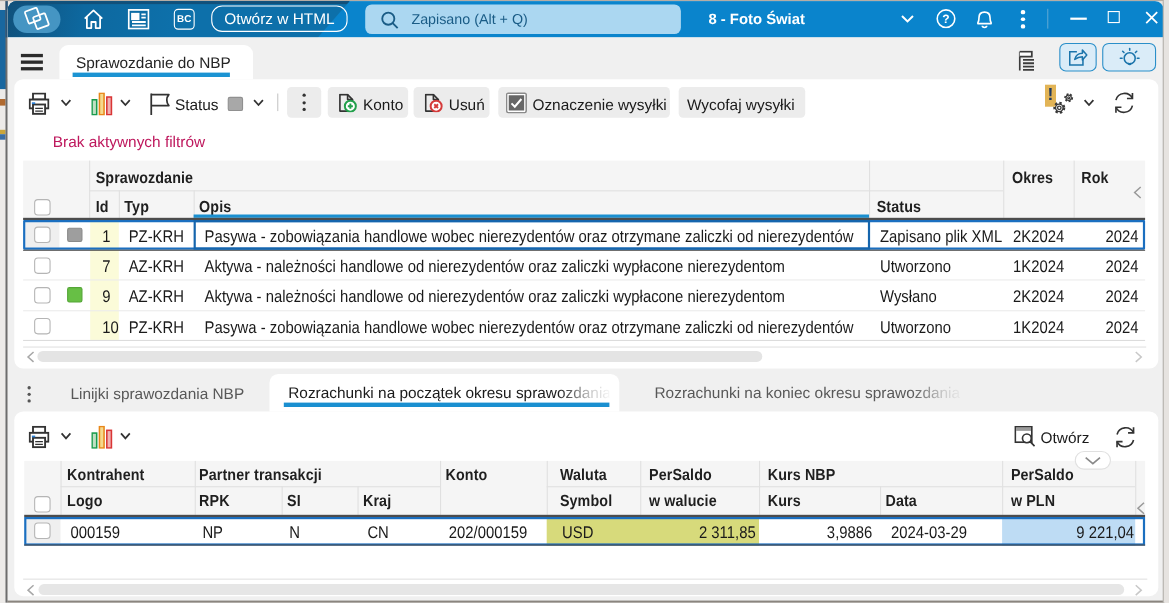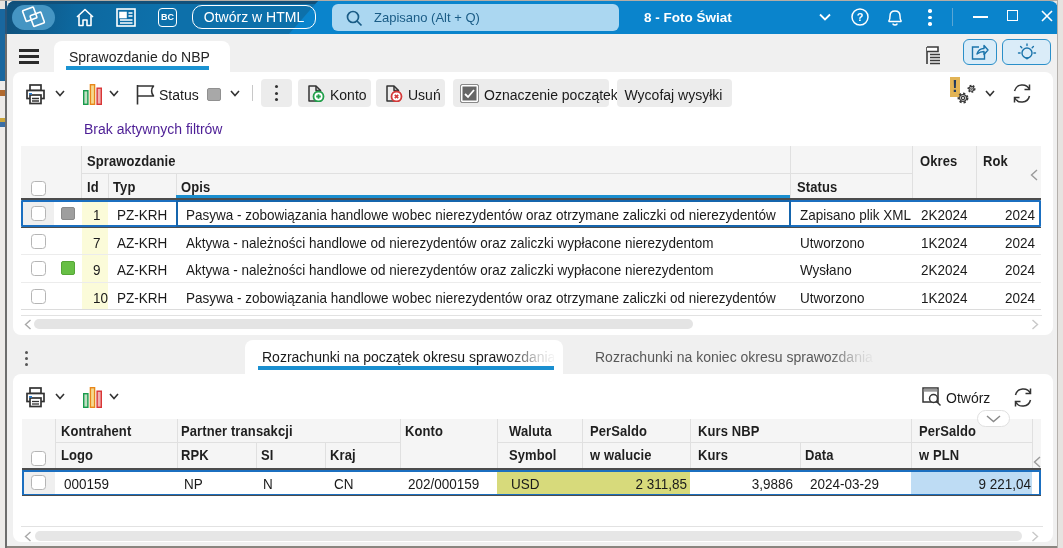--- a/index.html
+++ b/index.html
@@ -188,21 +188,21 @@
     <circle cx="10.5" cy="11.5" r="5" fill="#fff" stroke="#d43a3a" stroke-width="1.8"></circle>
     <path d="M8.8 9.8 L12.2 13.2 M12.2 9.8 L8.8 13.2" stroke="#d43a3a" stroke-width="1.7"></path>
   </svg>
   <div class="abs" style="left:401px;top:86px;color:#1a1a1a;font-size:14px;">Usuń</div>
 
   <div class="abs" style="left:445.5px;top:78px;width:156px;height:28px;background:#ececec;border-radius:4px;"></div>
   <div class="abs" style="left:452.5px;top:83px;width:19px;height:19px;background:#666;border:1px solid #8a8a8a;border-radius:2px;box-shadow:inset 0 0 0 1.5px #fff;"></div>
   <svg class="abs" style="left:455.5px;top:86px;" width="13" height="13" viewBox="0 0 13 13">
       <path d="M2 7 L5 10 L11 3" fill="none" stroke="#fff" stroke-width="1.8"></path>
     </svg>
-  <div class="abs" style="left:477px;top:86px;color:#1a1a1a;font-size:14px;">Oznaczenie początek</div>
+  <div class="abs" style="left:477px;top:86px;color:#1a1a1a;font-size:14px;">Oznaczenie wysyłki</div>
 
   <div class="abs" style="left:609.5px;top:78px;width:115px;height:28px;background:#ececec;border-radius:4px;"></div>
   <div class="abs" style="left:617.5px;top:86px;color:#1a1a1a;font-size:14px;">Wycofaj wysyłki</div>
 
   <div class="abs" style="left:943px;top:76px;width:10px;height:20px;background:#e2b456;color:#223a5e;font-size:16px;font-weight:bold;text-align:center;line-height:19px;">!</div>
   <svg class="abs" style="left:948px;top:82px;" width="23" height="23" viewBox="0 0 23 23">
     <circle cx="16.5" cy="5.8" r="3.1" fill="none" stroke="#3a3a3a" stroke-width="1.9" stroke-dasharray="1.65 1.45"></circle>
     <circle cx="16.5" cy="5.8" r="2.4" fill="#fff" stroke="#3a3a3a" stroke-width="1.1"></circle>
     <circle cx="16.5" cy="5.8" r="0.9" fill="none" stroke="#3a3a3a" stroke-width="1"></circle>
     <circle cx="8" cy="15" r="4.4" fill="none" stroke="#3a3a3a" stroke-width="2.1" stroke-dasharray="2.15 1.9"></circle>
@@ -214,21 +214,21 @@
     </svg>
   <svg class="abs" style="left:1004px;top:82px;" width="22" height="21" viewBox="0 0 22 21">
     <g fill="none" stroke="#333" stroke-width="1.5">
       <path d="M3.5 8 A8 8 0 0 1 18.5 6.5"></path>
       <path d="M18.5 13 A8 8 0 0 1 3.5 14.5"></path>
       <path d="M18.5 1.5 V6.5 H13.5" fill="none"></path>
       <path d="M3.5 19.5 V14.5 H8.5" fill="none"></path>
     </g>
   </svg>
 
-  <div class="abs" style="left:41px;top:120px;color:#4c1d95;font-size:14px;margin-left:36px;">Brak aktywnych filtrów</div>
+  <div class="abs" style="left:41px;top:120px;color:#be185d;font-size:14px;">Brak aktywnych filtrów</div>
 
   <div class="abs" style="left:14px;top:145px;width:1020px;height:52px;background:#f5f5f5;"></div>
   <div class="abs" style="left:74px;top:172px;width:831px;height:1px;background:#e0e0e0;"></div>
   <div class="abs" style="left:100.5px;top:172px;width:1px;height:25px;background:#e0e0e0;"></div>
   <div class="abs" style="left:169px;top:172px;width:1px;height:25px;background:#e0e0e0;"></div>
   <div class="abs" style="left:74px;top:145px;width:1px;height:52px;background:#e0e0e0;"></div>
   <div class="abs" style="left:783px;top:145px;width:1px;height:52px;background:#e0e0e0;"></div>
   <div class="abs" style="left:905px;top:145px;width:1px;height:52px;background:#e0e0e0;"></div>
   <div class="abs" style="left:969px;top:145px;width:1px;height:52px;background:#e0e0e0;"></div>
   <div class="abs hdr" style="left:80px;top:152px;">Sprawozdanie</div>
@@ -297,20 +297,21 @@
       <path d="M6.5 1 L1.5 5.5 L6.5 10" fill="none" stroke="#a8a8a8" stroke-width="1.4"></path>
     </svg>
   <div class="abs" style="left:27px;top:317.5px;width:659px;height:10px;background:#e4e4e4;border-radius:5px;"></div>
   <svg class="abs" style="left:1024px;top:318px;" width="8" height="11" viewBox="0 0 8 11">
       <path d="M1.5 1 L6.5 5.5 L1.5 10" fill="none" stroke="#c8c8c8" stroke-width="1.4"></path>
     </svg>
 
   <div class="abs" style="left:18px;top:350px;width:3px;height:3px;background:#555;border-radius:50%;"></div>
   <div class="abs" style="left:18px;top:356px;width:3px;height:3px;background:#555;border-radius:50%;"></div>
   <div class="abs" style="left:18px;top:362px;width:3px;height:3px;background:#555;border-radius:50%;"></div>
+  <div class="abs" style="left:57px;top:349px;color:#585858;font-size:14px;">Linijki sprawozdania NBP</div>
   <div class="abs" style="left:238px;top:339px;width:318px;height:34px;background:#fff;border-radius:8px 8px 0 0;"></div>
   <div class="abs" style="left:255px;top:348px;width:292px;height:18px;overflow:hidden;white-space:nowrap;color:#1a1a1a;font-size:14px;">Rozrachunki na początek okresu sprawozdania</div>
   <div class="abs" style="left:500px;top:348px;width:50px;height:18px;background:linear-gradient(to right,rgba(255,255,255,0),rgba(255,255,255,0.75) 60%,#fff 100%);"></div>
   <div class="abs" style="left:251px;top:365px;width:296px;height:3.5px;background:#1a8fd0;"></div>
   <div class="abs" style="left:588px;top:348px;width:280px;height:18px;overflow:hidden;white-space:nowrap;color:#585858;font-size:14px;">Rozrachunki na koniec okresu sprawozdania</div>
   <div class="abs" style="left:822px;top:348px;width:48px;height:18px;background:linear-gradient(to right,rgba(240,240,240,0),rgba(240,240,240,0.75) 60%,#f0f0f0 100%);"></div>
 
   <div class="abs" style="left:5.5px;top:373px;width:1040px;height:168px;background:#fff;border-radius:8px;"></div>
 
   <svg class="abs" style="left:19px;top:386px;" width="19" height="21" viewBox="0 0 19 21">

